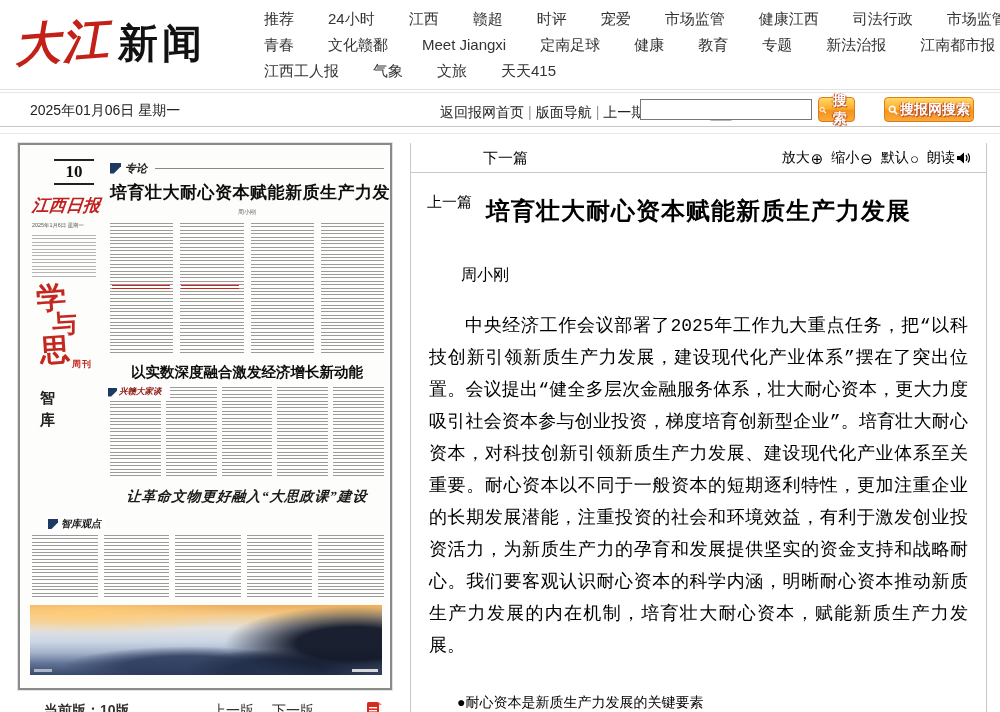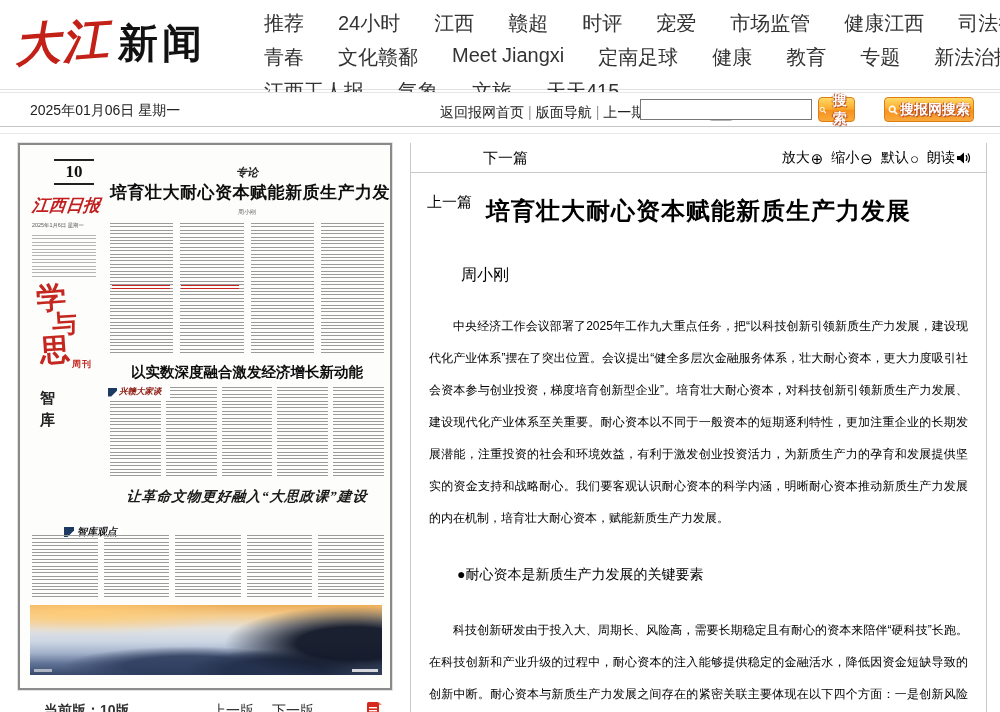--- a/index.html
+++ b/index.html
@@ -8,21 +8,21 @@
   body { position:relative; }
 
   
   .header { position:absolute; left:0; top:0; width:1000px; height:90px; background:#fff; border-bottom:1px solid #e2e2e2; }
   .logo { position:absolute; left:14px; top:12px; width:240px; height:62px; display:flex; align-items:center; }
   .logo-cn1 { font-family:"Liberation Serif","DejaVu Serif",serif; font-weight:bold; font-style:italic;
     color:#c32017; font-size:46px; letter-spacing:2px; transform:rotate(-4deg); line-height:1; }
   .logo-cn2 { font-weight:900; color:#111; font-size:40px; letter-spacing:4px; margin-left:8px; line-height:1;text-align:center; }
   .nav { position:absolute; left:264px; top:10px; width:726px; }
   .nav-row { display:flex; gap:34px; margin-bottom:7px; }
-  .nav-row a { color:#333; font-size:20px; text-decoration:none; white-space:nowrap; cursor:pointer; }
+  .nav-row a { color:#333; font-size:15px; text-decoration:none; white-space:nowrap; cursor:pointer; }
 
   
   .toolbar { position:absolute; left:0; top:92px; width:1000px; height:35px; background:#fff;
     border-top:1px solid #e6e6e6; border-bottom:1px solid #c6c6c6; }
   .tb-date { position:absolute; left:30px; top:9px; font-size:14px; color:#222; }
   .tb-links { position:absolute; left:440px; top:9px; font-size:14px; color:#222; white-space:nowrap; }
   .tb-links a { color:#222; text-decoration:none; cursor:pointer; }
   .tb-sep { color:#999; margin:0 4px; }
   .cal-icon { display:inline-block; vertical-align:-4px; margin:0 3px 0 6px; }
   .archive { color:#e60012; font-weight:bold; font-size:15px; text-decoration:none; cursor:pointer; }
@@ -50,21 +50,21 @@
   .ear-micro { margin-top:5px; height:42px; width:64px; }
   .seal { margin-top:6px; margin-left:6px; width:58px; color:#c4271f; font-weight:bold;
     font-family:"Liberation Serif","DejaVu Serif",serif; transform:rotate(-4deg); line-height:.95; }
   .seal span { display:block; font-size:30px; }
   .seal .s2 { margin-left:14px; font-size:25px; }
   .seal-sub { margin-left:40px; margin-top:-6px; color:#c4271f; font-size:9px; font-weight:bold; letter-spacing:1px; }
   .tank { margin-top:16px; margin-left:8px; font-size:15px; font-weight:bold; color:#222; line-height:1.5; }
   .tank span { display:block; }
 
   .tcontent { position:absolute; left:90px; top:16px; width:274px; }
-  .sect-row { display:flex; align-items:center; gap:4px; height:14px;flex-direction:column; }
+  .sect-row { display:flex; align-items:center; gap:4px; height:14px; }
   .sect-icon { width:11px; height:11px; background:#1d3a63; clip-path:polygon(0 0,100% 0,100% 35%,35% 100%,0 100%); }
   .sect-label { font-family:"Liberation Serif","DejaVu Serif",serif; font-style:italic; font-weight:bold; font-size:11px; color:#222; white-space:nowrap; }
   .sect-rule { flex:1; height:1px; background:#888; margin-left:4px; }
   .t-headline { margin-top:6px; font-weight:900; font-size:17px; color:#0d0d0d; letter-spacing:.5px; white-space:nowrap; }
   .t-byline { margin-top:4px; text-align:center; font-size:6px; color:#666; }
   .cols { position:relative; display:flex; gap:7px; margin-top:6px; }
   .cols .col { flex:1; height:130px; }
   .red-mark { position:absolute; width:58px; height:7px;
     background-image:repeating-linear-gradient(#c22 0 1px, transparent 1px 3.4px); }
   .rm1 { left:2px; top:62px; } .rm2 { left:71px; top:62px; }
@@ -77,21 +77,21 @@
     display:flex; align-items:center; gap:2px; }
   .talks-icon { width:9px; height:9px; background:#1d3a63; clip-path:polygon(0 0,100% 0,100% 35%,35% 100%,0 100%); }
   .talks-label { font-family:"Liberation Serif","DejaVu Serif",serif; font-style:italic; font-weight:bold; font-size:8.5px; color:#8d1d12; white-space:nowrap; }
   .col-shift { padding-top:14px; }
 
   .bot-head { margin-top:9px; text-align:center; font-family:"Liberation Serif","DejaVu Serif",serif;
     font-style:italic; font-weight:bold; font-size:14px; letter-spacing:1px; color:#1a1a1a; transform:skewX(-4deg); white-space:nowrap; }
   .bot-by { margin-top:2px; text-align:center; font-size:6px; color:#666; }
   .cols3 { position:absolute; left:12px; top:390px; width:352px; display:flex; gap:6px; }
   .cols3 .col { flex:1; height:62px; }
-  .view-logo { position:absolute; left:44px; top:372px; display:flex; align-items:center; gap:3px; background:#fff; padding-right:4px;margin-top:8px; }
+  .view-logo { position:absolute; left:28px; top:372px; display:flex; align-items:center; gap:3px; background:#fff; padding-right:4px; }
   .view-icon { width:10px; height:10px; background:#1d3a63; clip-path:polygon(0 0,100% 0,100% 35%,35% 100%,0 100%); }
   .view-label { font-family:"Liberation Serif","DejaVu Serif",serif; font-style:italic; font-weight:bold; font-size:10px; color:#1a1a1a; white-space:nowrap; }
 
   .photo { position:absolute; left:10px; top:460px; width:352px; height:70px;
     background:
       radial-gradient(190px 55px at 92% 55%, rgba(16,22,38,.95) 30%, rgba(16,22,38,0) 68%),
       radial-gradient(120px 30px at 70% 95%, rgba(35,48,76,.9) 40%, rgba(35,48,76,0) 75%),
       radial-gradient(160px 26px at 45% 88%, rgba(44,58,90,.85) 40%, rgba(44,58,90,0) 78%),
       radial-gradient(220px 30px at 15% 12%, rgba(255,205,120,.9), rgba(255,205,120,0) 70%),
       linear-gradient(#eeae58 0%, #f3cf96 16%, #e2e2e2 34%, #ccd6e4 52%, #a5b4cc 68%, #5f7194 84%, #39496b 100%);
@@ -106,21 +106,21 @@
   .pb-link { position:absolute; top:6px; font-size:15px; color:#000; text-decoration:none; cursor:pointer; }
   .pb-prev { left:16px;margin-top:44px; } .pb-next { left:72px; }
   .pb-ctrls { position:absolute; right:14px; top:6px; font-size:14px; color:#000; display:flex; align-items:center; gap:8px; }
   .ctrl { cursor:pointer; display:flex; align-items:center; gap:1px; }
   .ctrl .glyph { font-size:15px; line-height:1; }
   .speaker { display:inline-block; margin-left:1px; }
 
   .art-body { padding:20px 18px 0 18px; }
   .art-title { text-align:center; font-weight:900; font-size:24px; color:#000; letter-spacing:1px; margin-top:2px; }
   .art-author { margin-top:38px; font-family:"Liberation Serif","DejaVu Serif",serif; font-size:16px; color:#000; text-indent:2em; }
-  .art-p { margin-top:24px; font-family:Liberation Sans, sans-serif; font-size:12px; color:#000;
+  .art-p { margin-top:24px; font-family:Liberation Mono, monospace; font-size:18px; color:#000;
     line-height:32px; text-align:justify; text-indent:2em; }
   .art-sub { margin-top:24px; font-family:Liberation Sans, sans-serif; font-size:14px; color:#000;
     line-height:32px; text-indent:2em; }
 
   
   .bottom-bar { position:absolute; left:0; top:699px; width:400px; height:24px; font-size:14px; color:#333; }
   .bb-left { position:absolute; left:44px; top:3px; font-weight:bold; }
   .bb-nav { position:absolute; left:212px; top:3px; }
   .bb-nav a { color:#333; text-decoration:none; margin-right:14px; cursor:pointer; }
   .bb-pdf { position:absolute; left:366px; top:2px; }

